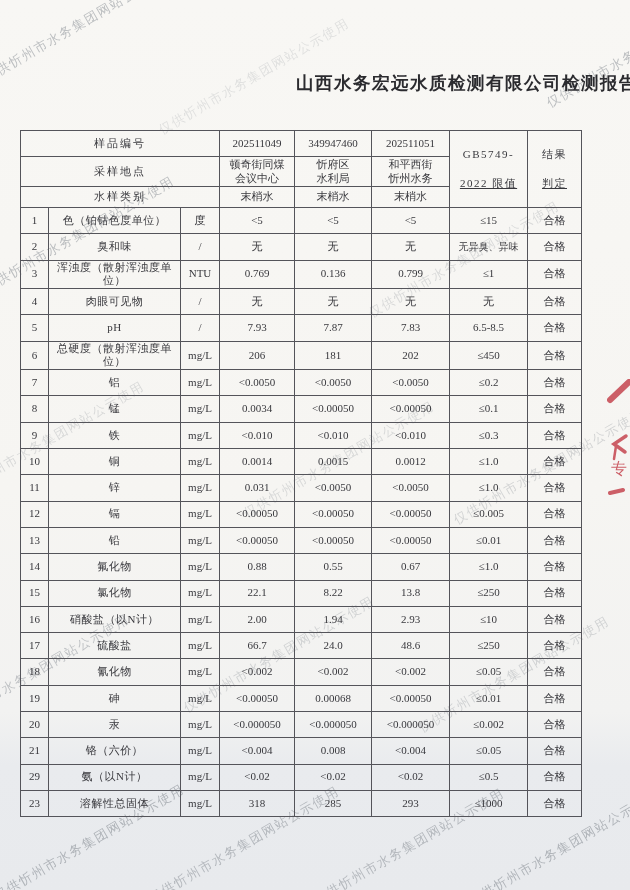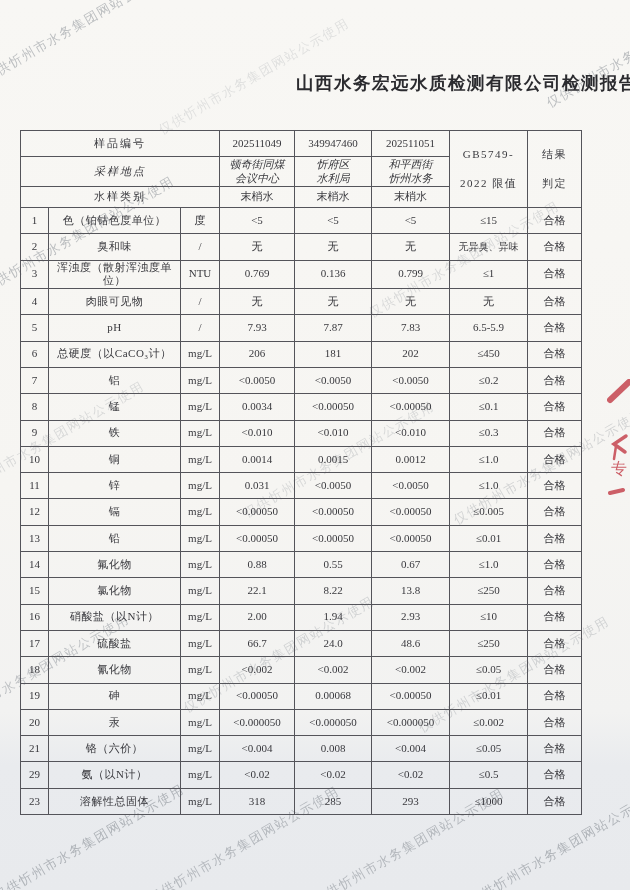--- a/index.html
+++ b/index.html
@@ -26,28 +26,28 @@
   table.report{
     position:absolute;top:130px;left:20px;width:561px;
     border-collapse:collapse;table-layout:fixed;
     font-size:11px;color:#38383d;
   }
   table.report td{
     border:1px solid #54545a;text-align:center;vertical-align:middle;
     padding:0 2px;overflow:hidden;line-height:1.25;
   }
   tr.meta-a{height:26px;}
-  tr.meta-b{height:30px;font-style:italic;}
+  tr.meta-b{height:30px;}
   tr.meta-c{height:21px;margin-left:15px;}
   tr.data-row{height:26.3px;}
   td.c-name{text-align:left;padding-left:6px;letter-spacing:0.5px;margin-left:24px;}
   td.c-small{font-size:10px;letter-spacing:0;}
   td.pre{white-space:pre-line;}
   td.merged-head div{letter-spacing:1.5px;text-align:center;}
-  td.merged-head .gap{margin-top:15px;}
+  td.merged-head .gap{margin-top:15px;text-decoration:underline;}
   .meta-label{letter-spacing:2px;}
   .stamp{position:absolute;left:588px;top:360px;width:45px;height:150px;opacity:.8;}
 </style>
 </head>
 <body>
 
 <div class="page">
 
   <div class="wm" style="left: -15px; top: 70px; opacity: 0.5; color: rgb(130, 136, 143);">仅供忻州市水务集团网站公示使用</div>
   <div class="wm" style="left: 160px; top: 122px; opacity: 0.2; color: rgb(130, 136, 143);">仅供忻州市水务集团网站公示使用</div>
@@ -150,26 +150,26 @@
           <td>无</td>
           <td>合格</td>
         </tr>
         <tr class="data-row">
           <td>5</td>
           <td class="c-name">pH</td>
           <td>/</td>
           <td>7.93</td>
           <td>7.87</td>
           <td>7.83</td>
-          <td>6.5-5.9</td>
+          <td>6.5-8.5</td>
           <td>合格</td>
         </tr>
         <tr class="data-row">
           <td>6</td>
-          <td class="c-name">总硬度（以CaCO₃计）</td>
+          <td class="c-name">总硬度（散射浑浊度单位）</td>
           <td>mg/L</td>
           <td>206</td>
           <td>181</td>
           <td>202</td>
           <td>≤450</td>
           <td>合格</td>
         </tr>
         <tr class="data-row">
           <td>7</td>
           <td class="c-name">铝</td>

